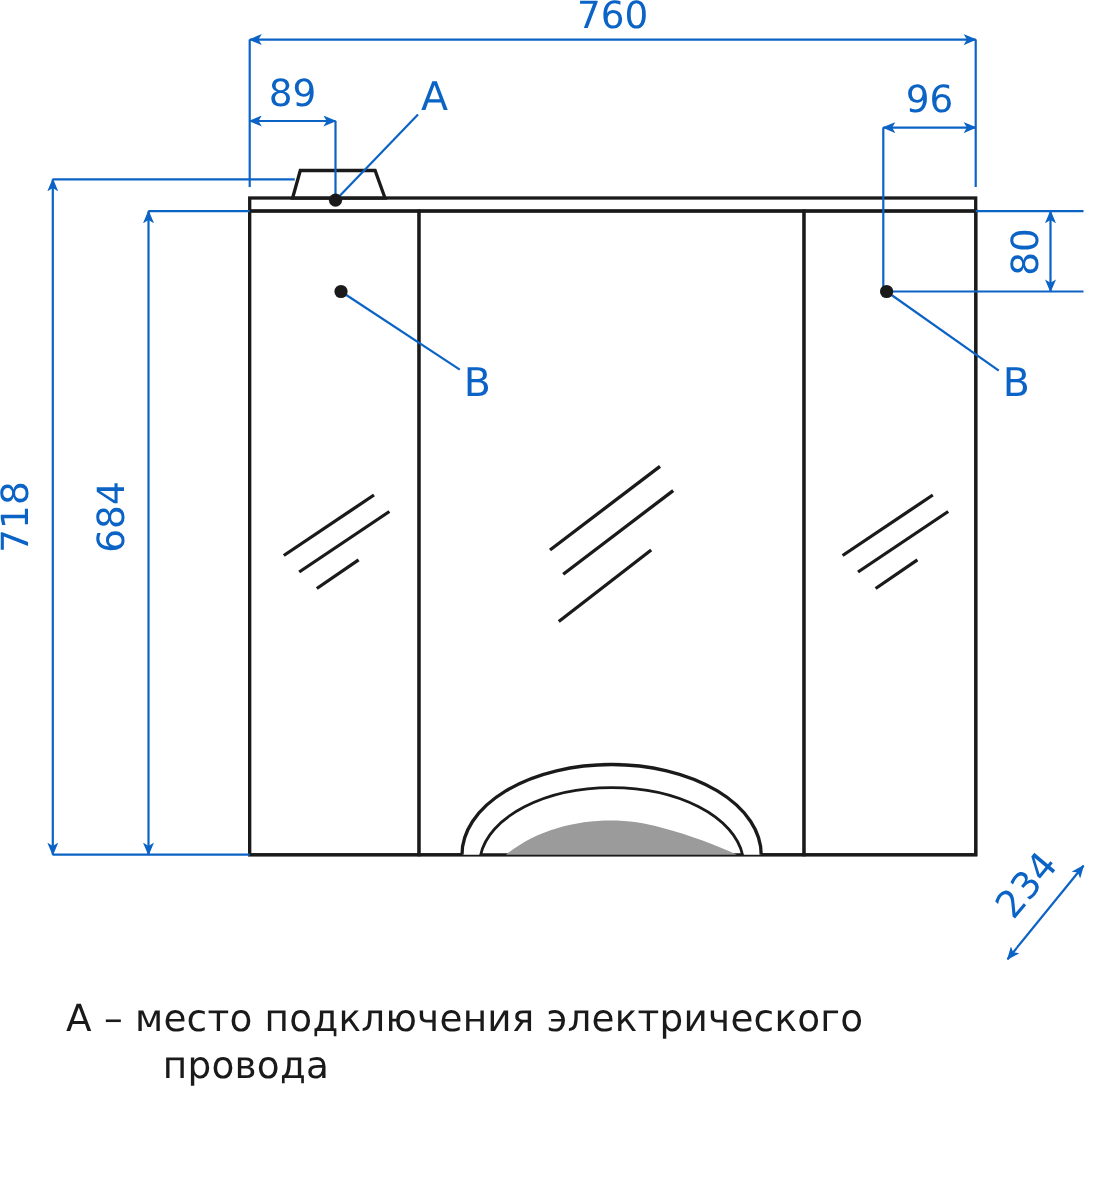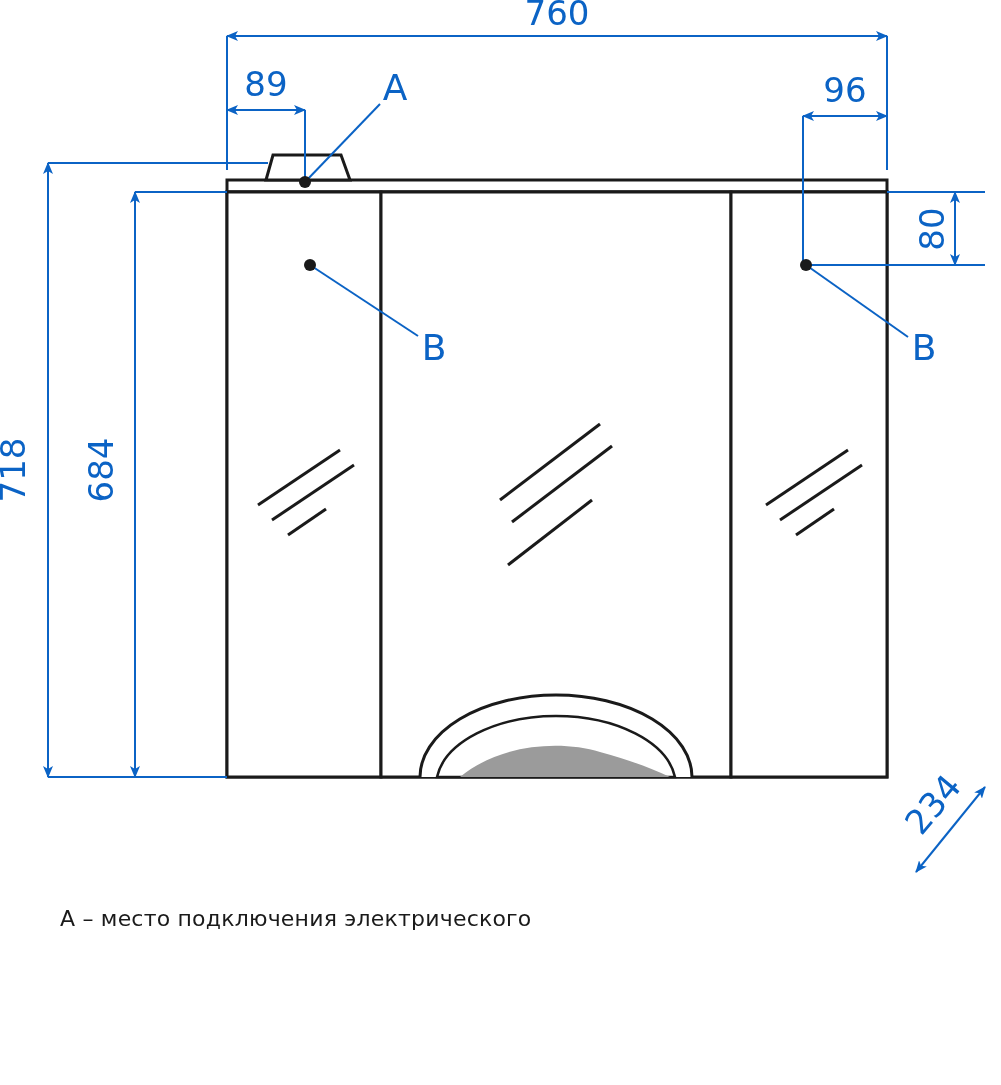--- a/index.html
+++ b/index.html
@@ -27,21 +27,21 @@
     height: 1085px;
   }
   .legend-block {
     position: absolute;
     left: 60px;
     top: 905px;
     width: 900px;
   }
   .legend-line {
     font-family: "DejaVu Sans", sans-serif;
-    font-size: 22px;
+    font-size: 34px;
     color: #1a1a1a;
     line-height: 1.25;
     white-space: pre;
     letter-spacing: 0.2px;
   }
   .legend-line.indent {
     padding-left: 88px;
   }
 </style>
 </head>
@@ -145,14 +145,15 @@
 
     <g fill="#0b63c5" font-family="DejaVu Sans, sans-serif" font-size="36">
       <text x="395" y="100" text-anchor="middle">A</text>
       <text x="434" y="360" text-anchor="middle">B</text>
       <text x="924" y="360" text-anchor="middle">B</text>
     </g>
   </svg>
 
   <div class="legend-block">
     <div class="legend-line">A – место подключения электрического</div>
+    <div class="legend-line indent">провода</div>
   </div>
 </div>
 
 </body></html>

